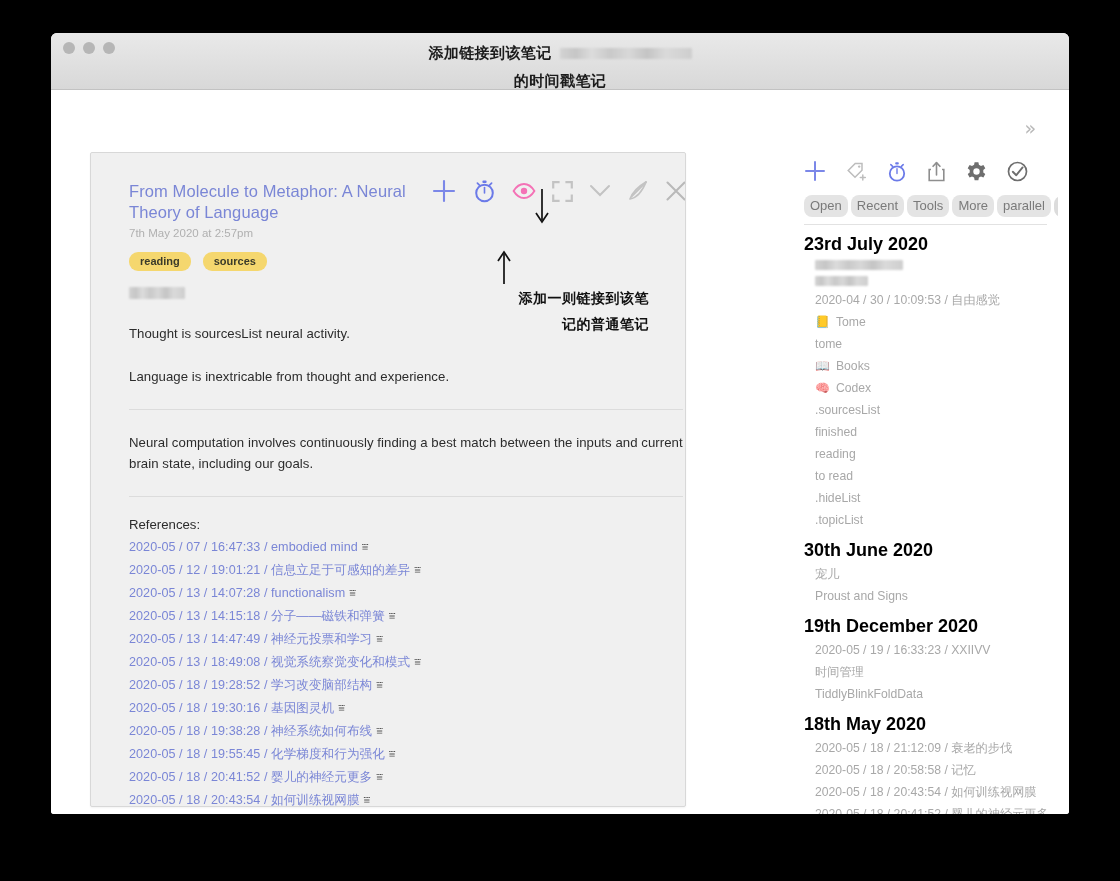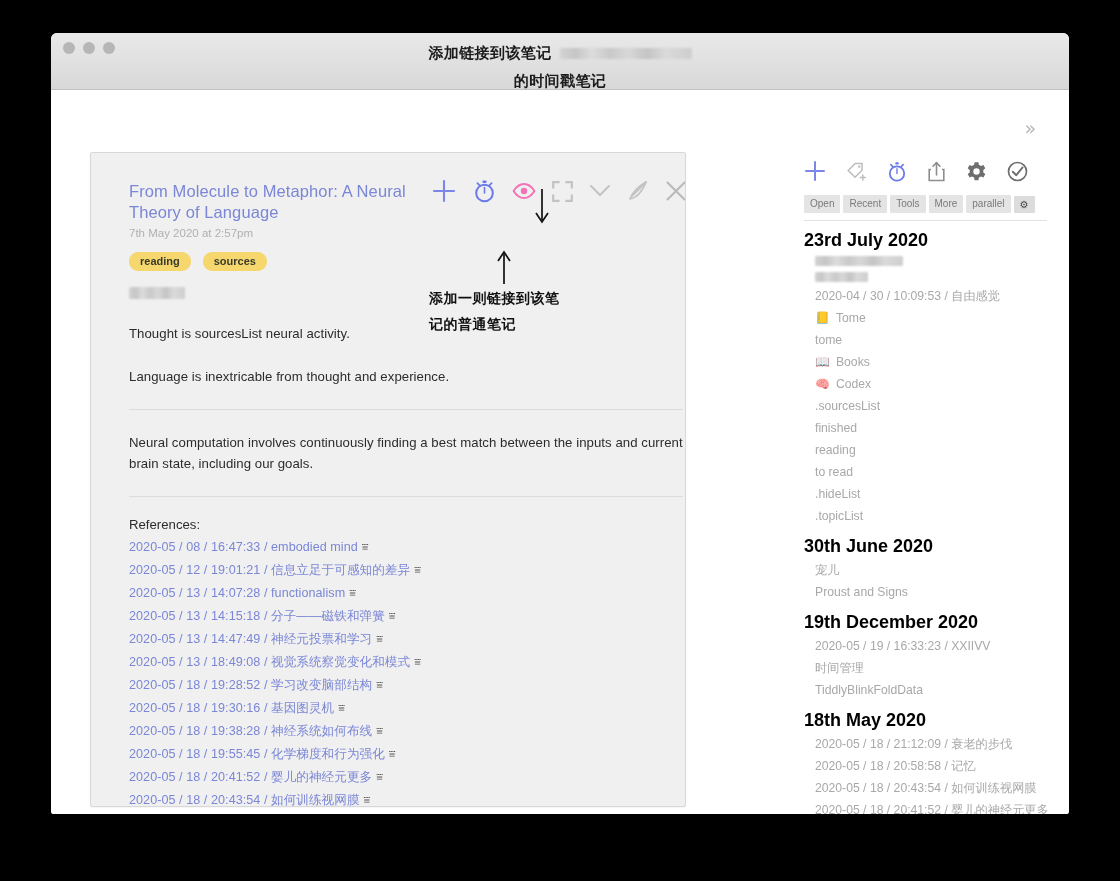--- a/index.html
+++ b/index.html
@@ -134,20 +134,21 @@
   #note-icons .ic { cursor: pointer; line-height: 0; }
 
   
   .annot-text {
     position: absolute;
     font-size: 14px;
     font-weight: bold;
     color: #111;
     line-height: 26px;
     letter-spacing: 0.5px;
+    text-align: right;
   }
   .arrow { position: absolute; line-height: 0; }
 
   
   #sidebar {
     position: absolute;
     left: 707px; top: 62px;
     width: 300px; height: 662px;
     background: #fff;
     overflow: hidden;
@@ -173,23 +174,23 @@
     background: #fff;
   }
 
   #sb-tabs {
     display: flex; align-items: center; gap: 3px;
     padding: 13px 0 0 46px;
   }
   .sb-tab {
     background: #e4e4e4;
     color: #7a7a7a;
-    font-size: 10px;
+    font-size: 13px;
     padding: 3px 6px 4px 6px;
-    border-radius: 1px;
+    border-radius: 8px;
     cursor: pointer;
     white-space: nowrap;
   }
   .sb-tab.gear { background: #dcdcdc; color: #444; padding: 3px 6px 3px 6px; }
   #sb-tabs-rule {
     margin: 7px 0 0 46px;
     width: 243px; height: 1px; background: #e2e2e2;
   }
 
   #sb-list { padding: 9px 0 0 46px; }
@@ -250,21 +251,21 @@
         </div>
 
         <div class="para">Thought is sourcesList neural activity.</div>
         <div class="para">Language is inextricable from thought and experience.</div>
         <div class="hr"></div>
         <div class="para" style="width:556px">Neural computation involves continuously finding a best match between the inputs and current brain state, including our goals.</div>
         <div class="hr"></div>
 
         <div class="refs-title">References:</div>
         <div id="ref-list">
-            <div class="ref"><span>2020-05 / 08 / 16:47:33 / embodied mind</span><span class="fold">⩸</span></div>
+            <div class="ref"><span>2020-05 / 07 / 16:47:33 / embodied mind</span><span class="fold">⩸</span></div>
             <div class="ref"><span>2020-05 / 12 / 19:01:21 / 信息立足于可感知的差异</span><span class="fold">⩸</span></div>
             <div class="ref"><span>2020-05 / 13 / 14:07:28 / functionalism</span><span class="fold">⩸</span></div>
             <div class="ref"><span>2020-05 / 13 / 14:15:18 / 分子——磁铁和弹簧</span><span class="fold">⩸</span></div>
             <div class="ref"><span>2020-05 / 13 / 14:47:49 / 神经元投票和学习</span><span class="fold">⩸</span></div>
             <div class="ref"><span>2020-05 / 13 / 18:49:08 / 视觉系统察觉变化和模式</span><span class="fold">⩸</span></div>
             <div class="ref"><span>2020-05 / 18 / 19:28:52 / 学习改变脑部结构</span><span class="fold">⩸</span></div>
             <div class="ref"><span>2020-05 / 18 / 19:30:16 / 基因图灵机</span><span class="fold">⩸</span></div>
             <div class="ref"><span>2020-05 / 18 / 19:38:28 / 神经系统如何布线</span><span class="fold">⩸</span></div>
             <div class="ref"><span>2020-05 / 18 / 19:55:45 / 化学梯度和行为强化</span><span class="fold">⩸</span></div>
             <div class="ref"><span>2020-05 / 18 / 20:41:52 / 婴儿的神经元更多</span><span class="fold">⩸</span></div>

